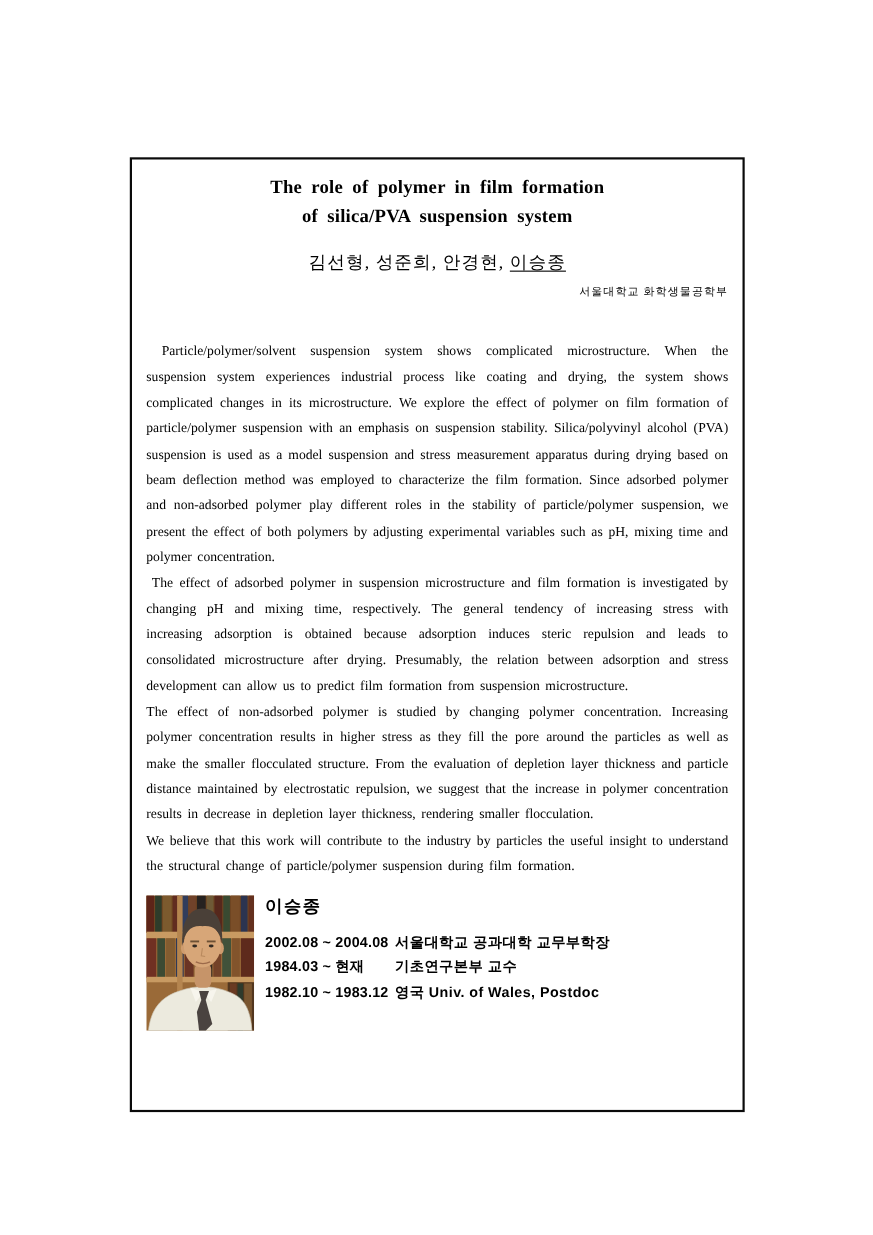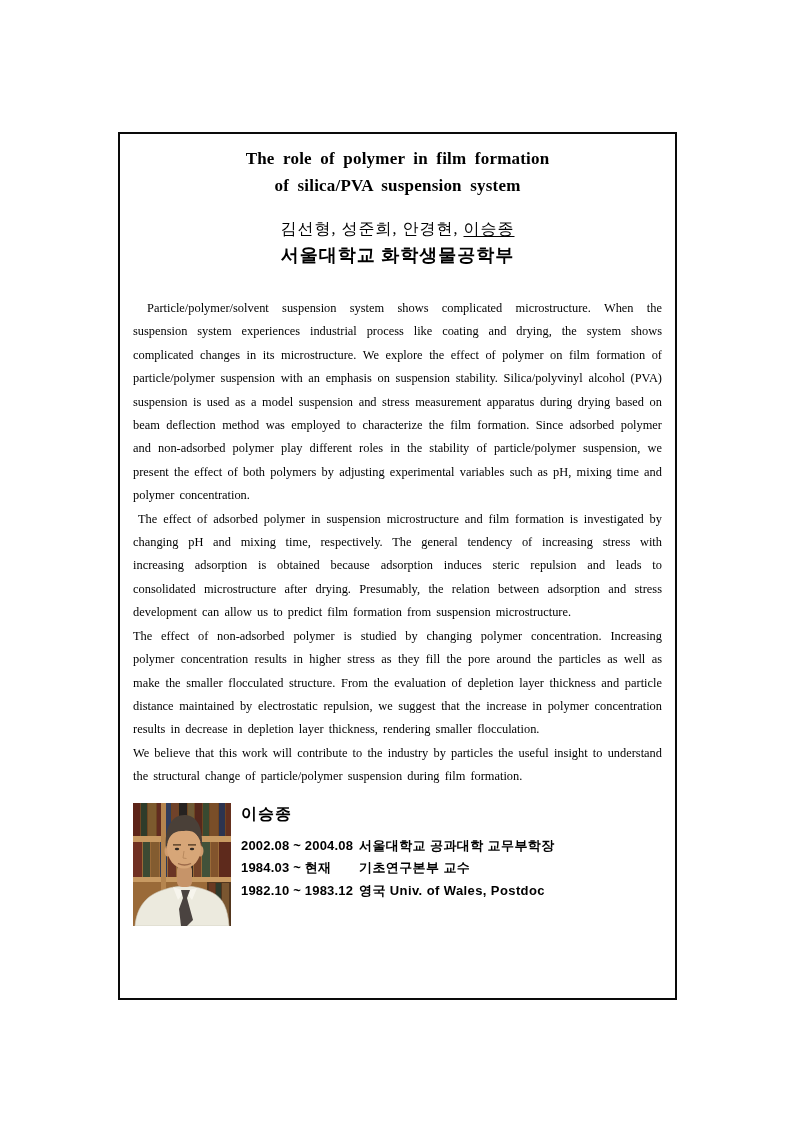--- a/index.html
+++ b/index.html
@@ -11,21 +11,21 @@
     width: 794px;
     height: 1123px;
     position: relative;
     font-family: "Liberation Serif", "DejaVu Serif", serif;
     color: #000000;
     overflow: hidden;
   }
   .page-box {
     position: absolute;
     left: 118px;
-    top: 132px;
+    top: 143px;
     width: 559px;
     height: 868px;
     box-sizing: border-box;
     border: 2px solid #0a0a0a;
     background: #ffffff;
     padding: 8px 13px 0 13px;
   }
   .title {
     margin-top: 3px;
     text-align: center;
@@ -40,25 +40,24 @@
     text-align: center;
     font-size: 16px;
     line-height: 26px;
     letter-spacing: 1px;
   }
   .presenter {
     text-decoration: underline;
     text-underline-offset: 2px;
   }
   .affiliation {
-    text-align: center;
-    font-size: 18px;
+    text-align: right;
+    font-size: 10px;
     line-height: 26px;
     letter-spacing: 1px;
-    font-weight: bold;
   }
   .abstract {
     margin-top: 29px;
   }
   .abstract p {
     margin: 0;
     font-size: 12.4px;
     line-height: 23.4px;
     text-align: justify;
     word-spacing: 2px;

